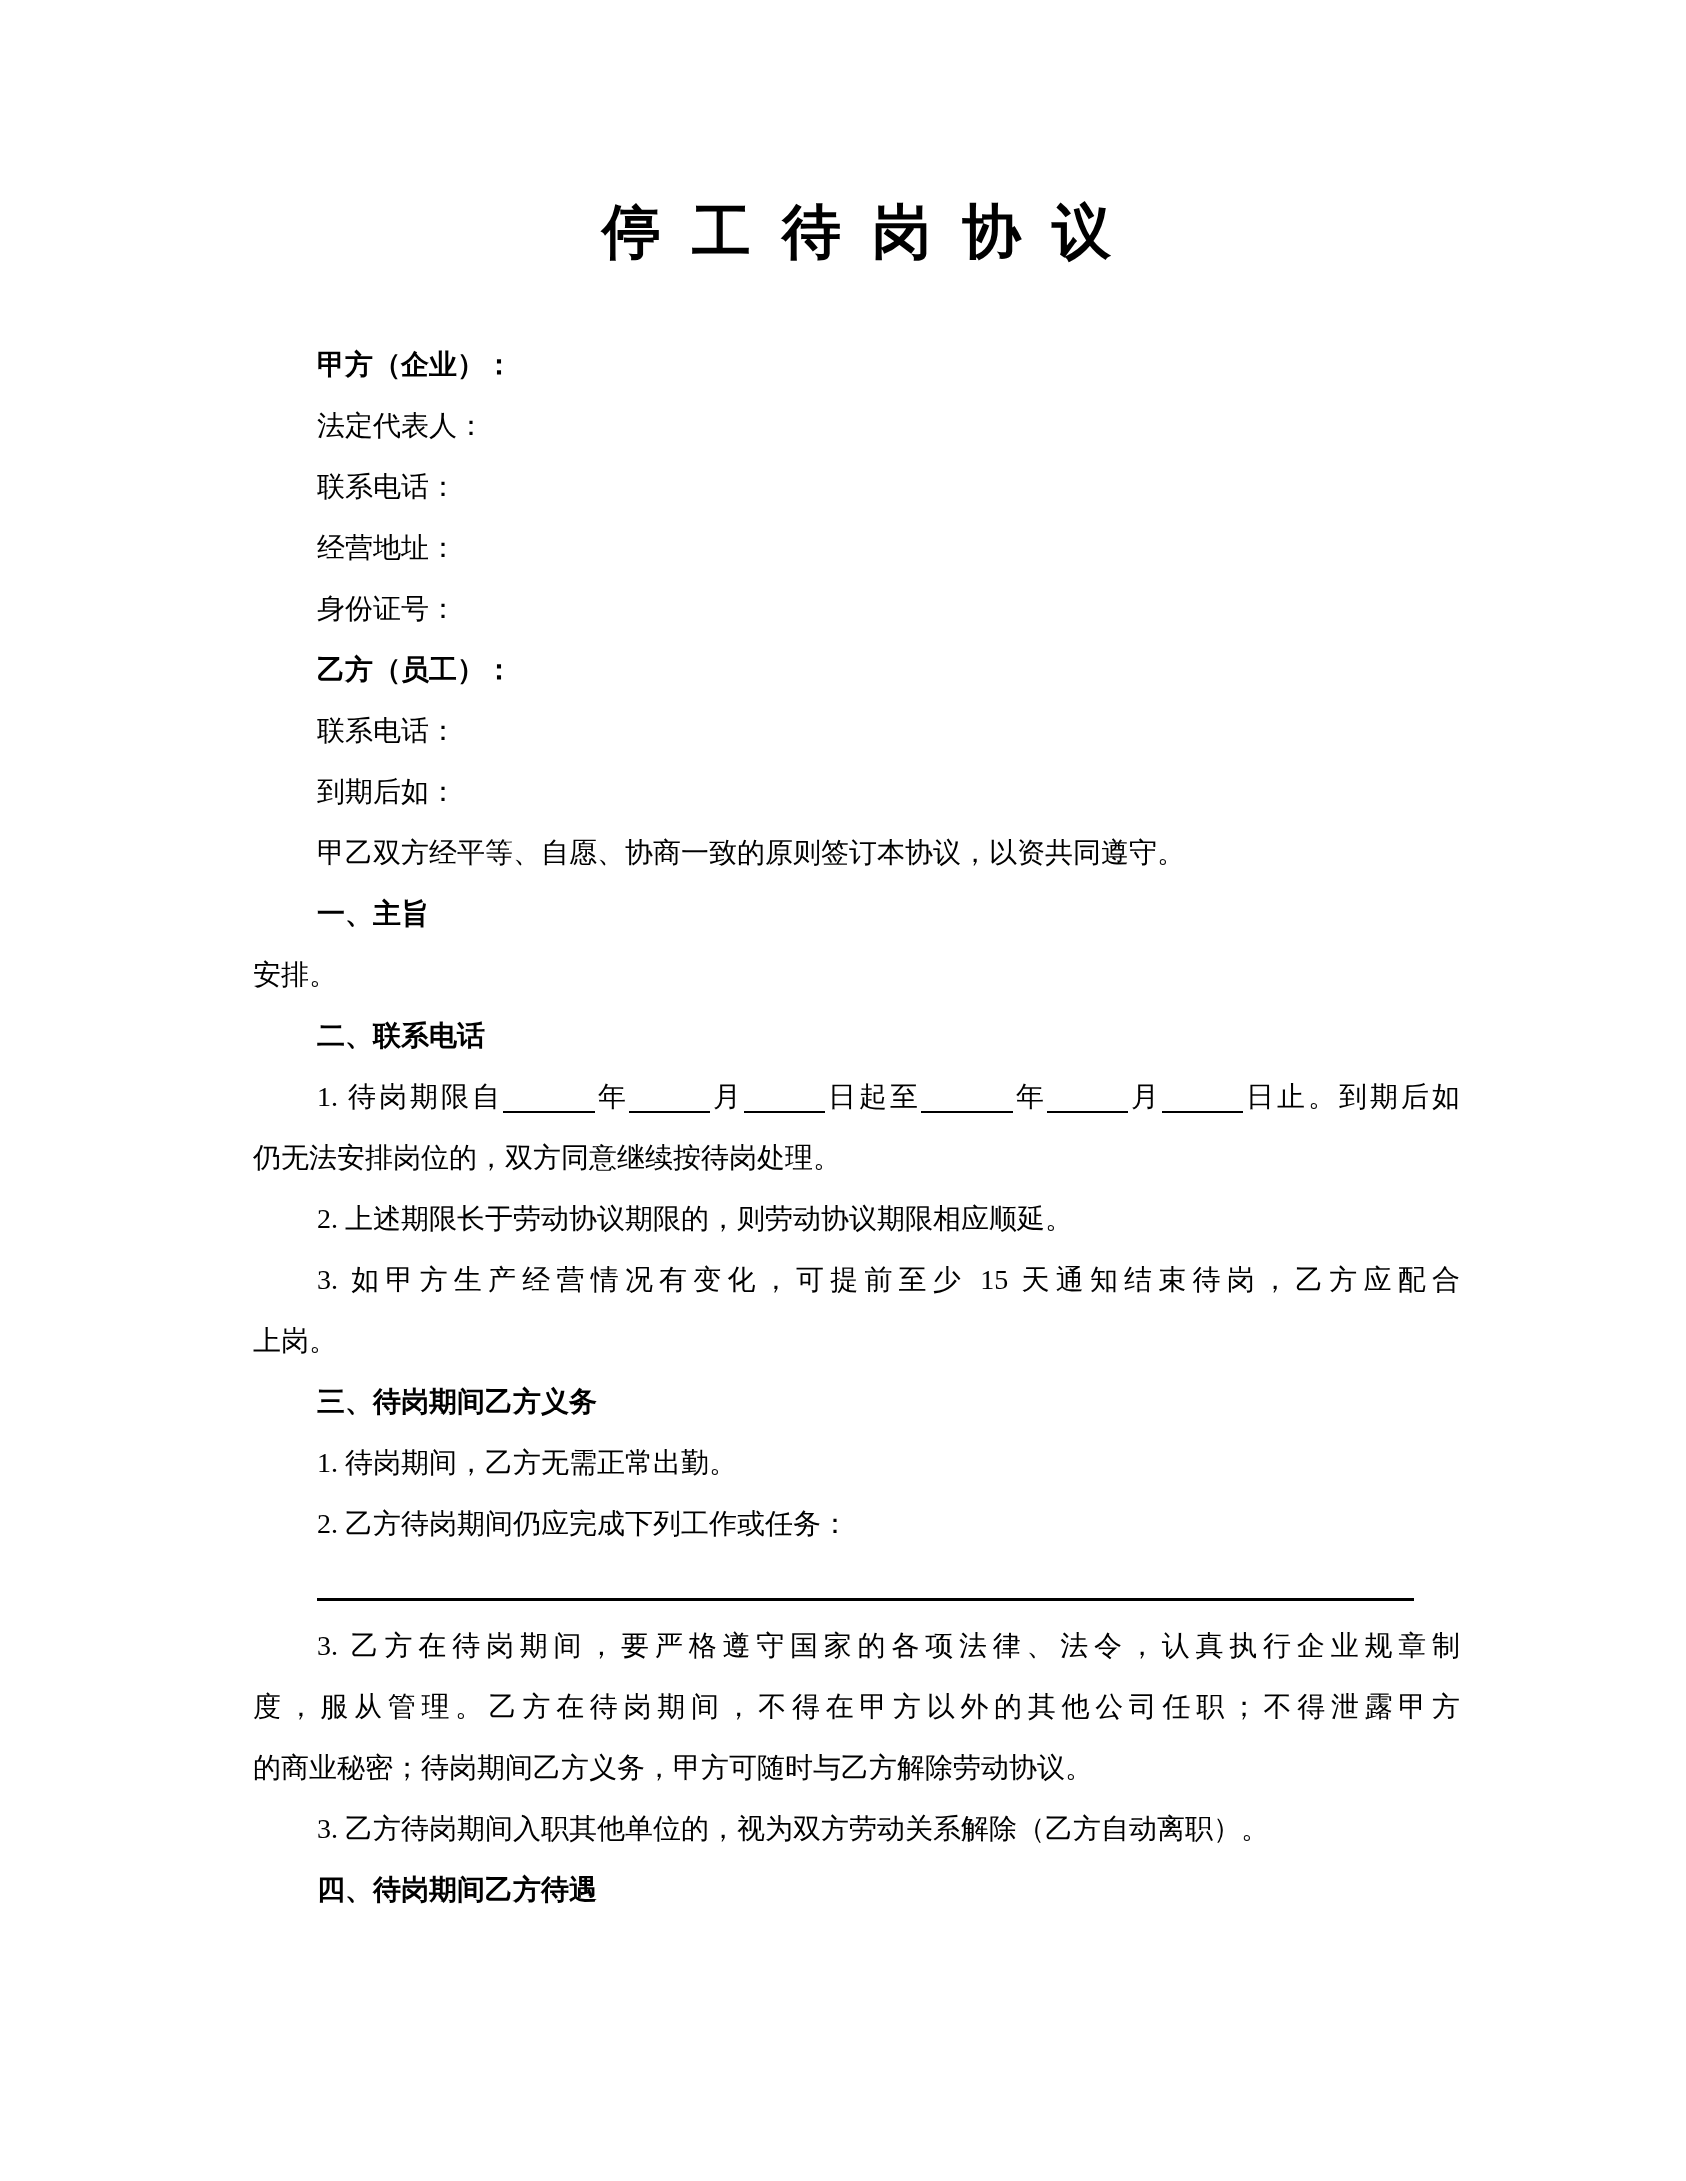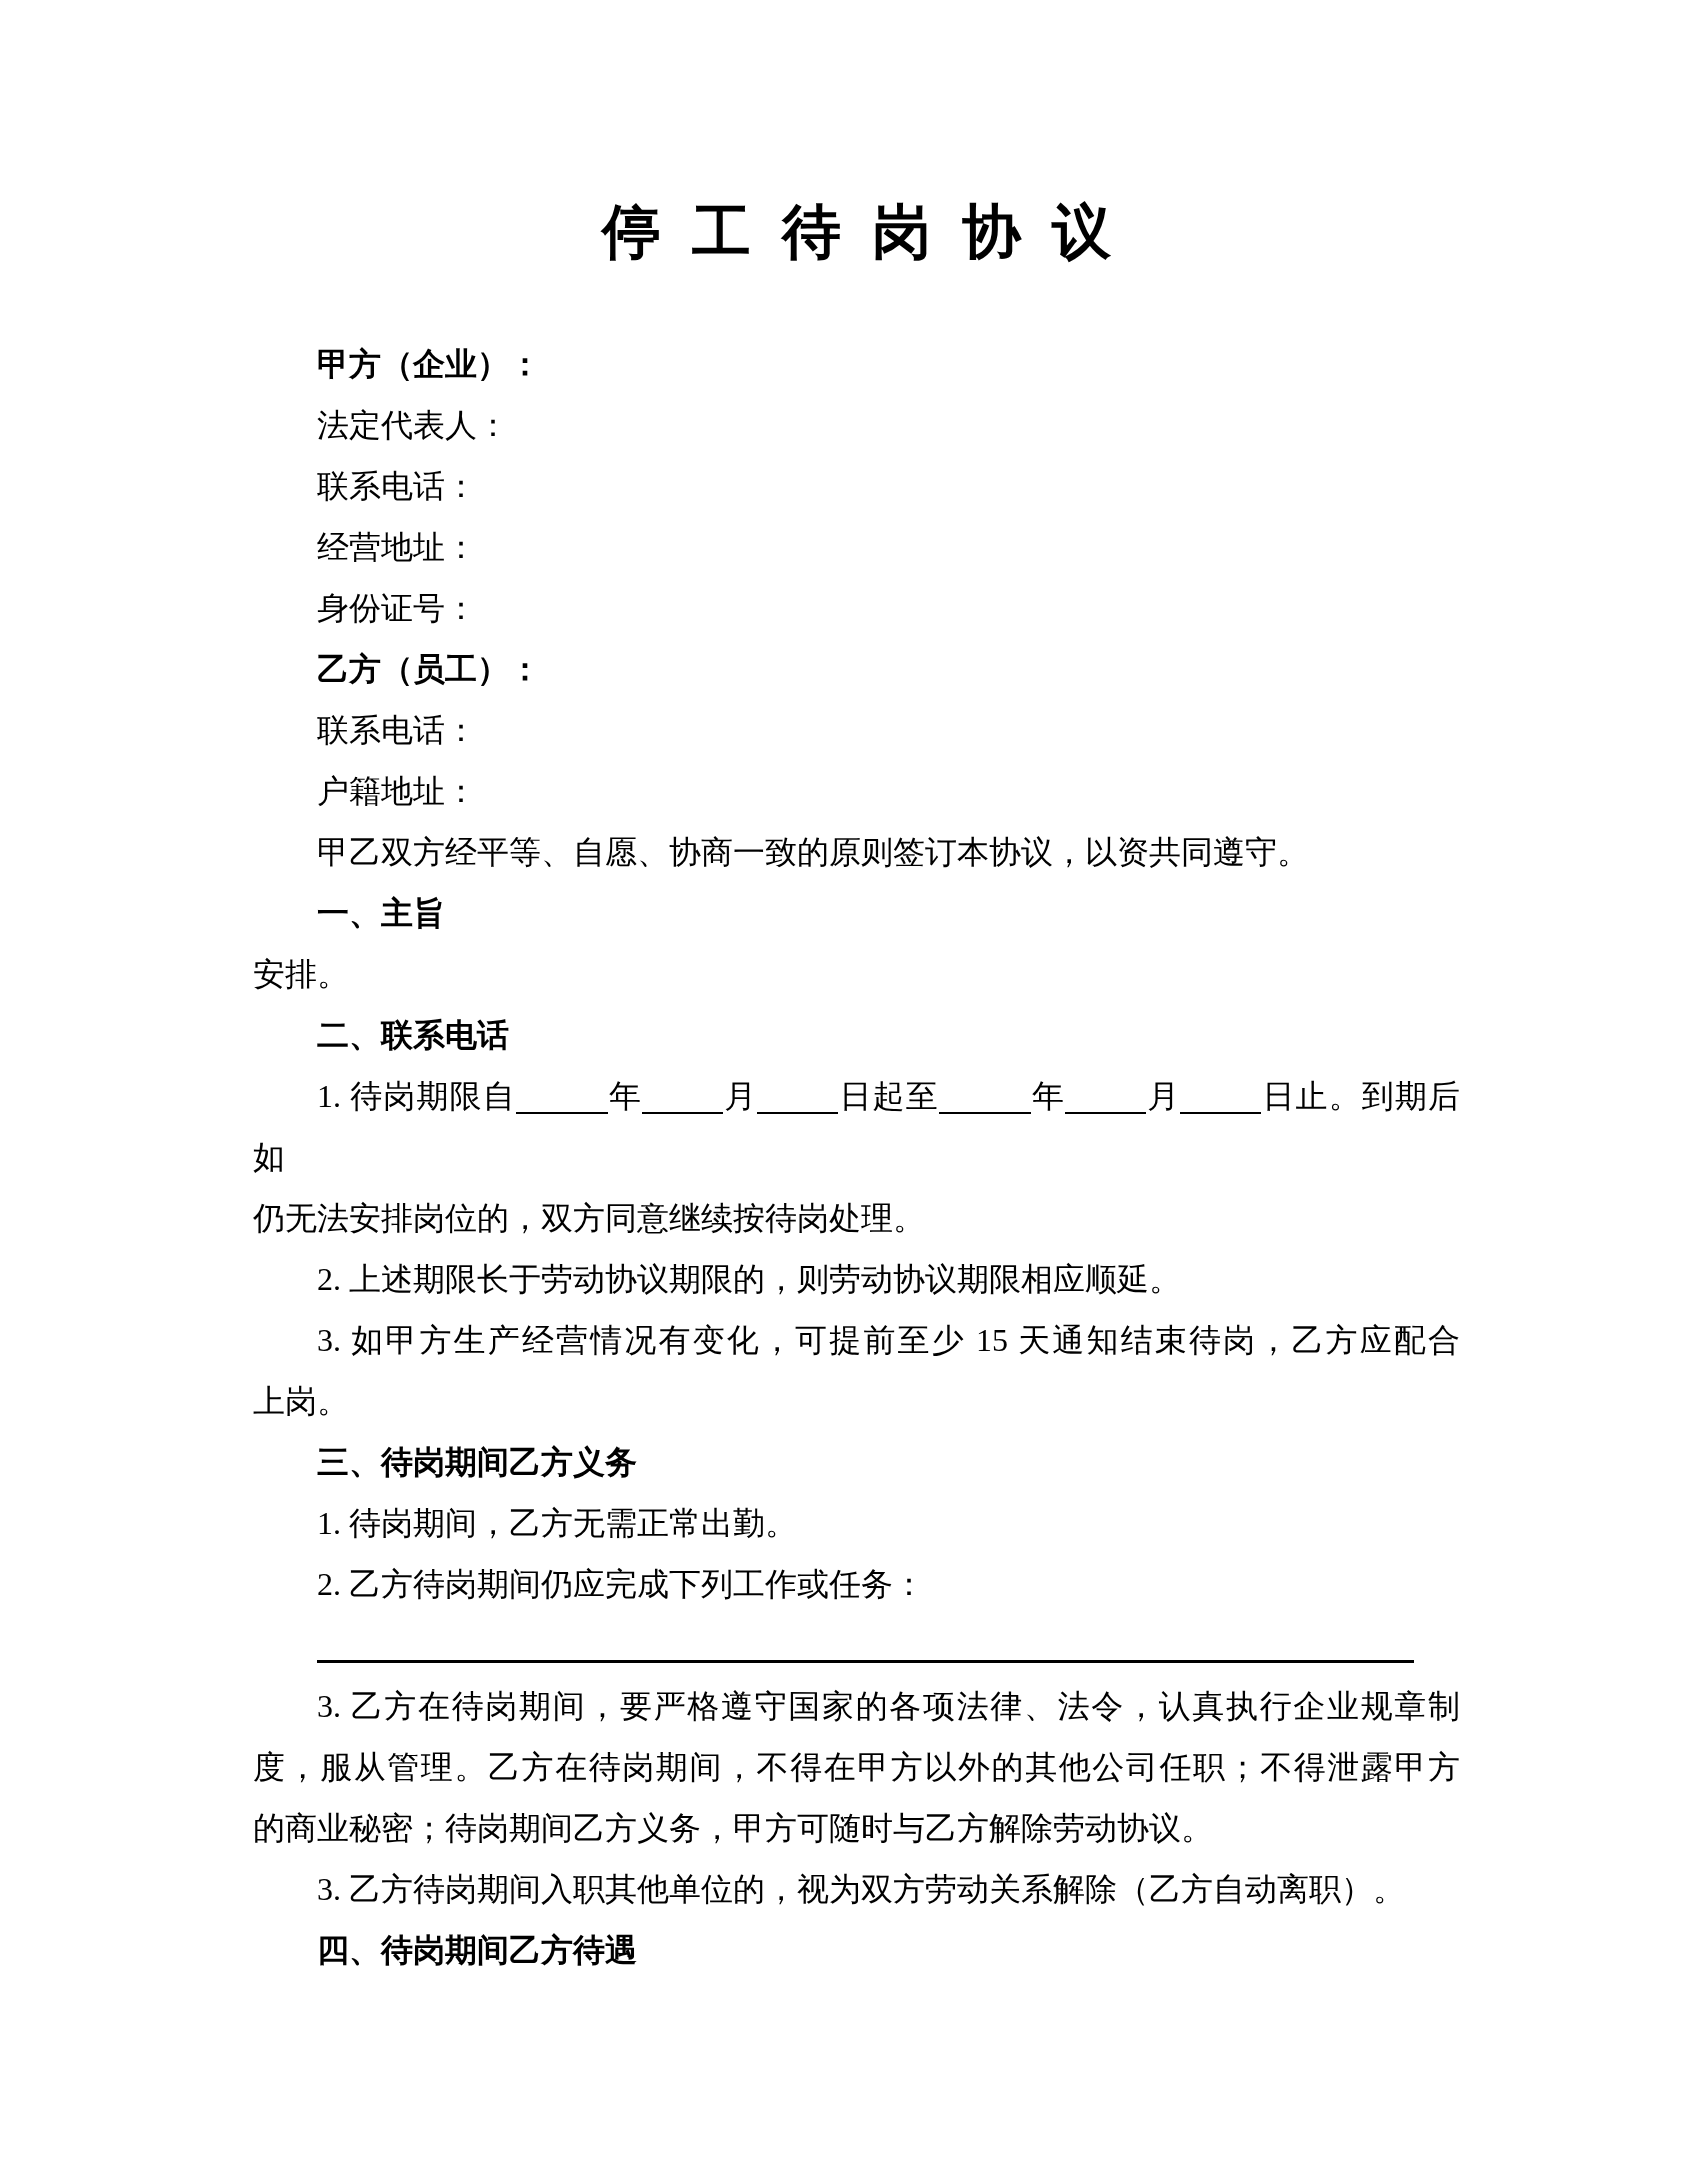--- a/index.html
+++ b/index.html
@@ -24,21 +24,21 @@
     font-size: 59px;
     line-height: 77px;
     font-weight: 700;
     text-align: center;
     letter-spacing: 31px;
     margin-right: -31px;
     white-space: nowrap;
   }
   .ln {
     margin: 0;
-    font-size: 32px;
+    font-size: 28px;
     line-height: 61px;
     white-space: nowrap;
   }
   .indent { text-indent: 64px; }
   .bold {
     font-weight: 700;
     font-family: "Liberation Sans", "DejaVu Sans", sans-serif;
   }
   
   .stretch {
@@ -72,21 +72,21 @@
   <h1 class="title">停工待岗协议</h1>
 
   <p class="ln indent bold">甲方（企业）：</p>
   <p class="ln indent">法定代表人：</p>
   <p class="ln indent">联系电话：</p>
   <p class="ln indent">经营地址：</p>
 
   <p class="ln indent">身份证号：</p>
   <p class="ln indent bold">乙方（员工）：</p>
   <p class="ln indent">联系电话：</p>
-  <p class="ln indent">户籍地址：</p>
+  <p class="ln indent">到期后如：</p>
 
   <p class="ln indent">甲乙双方经平等、自愿、协商一致的原则签订本协议，以资共同遵守。</p>
 
   <p class="ln indent bold">一、主旨</p>
   <p class="ln">安排。</p>
 
   <p class="ln indent bold">二、联系电话</p>
 
   <p class="ln indent stretch"><span>1. 待岗期限自</span><span class="bk bk-l"></span><span>年</span><span class="bk bk-s"></span><span>月</span><span class="bk bk-s"></span><span>日起至</span><span class="bk bk-l"></span><span>年</span><span class="bk bk-s"></span><span>月</span><span class="bk bk-s"></span><span>日止。到期后如</span></p>
   <p class="ln">仍无法安排岗位的，双方同意继续按待岗处理。</p>

